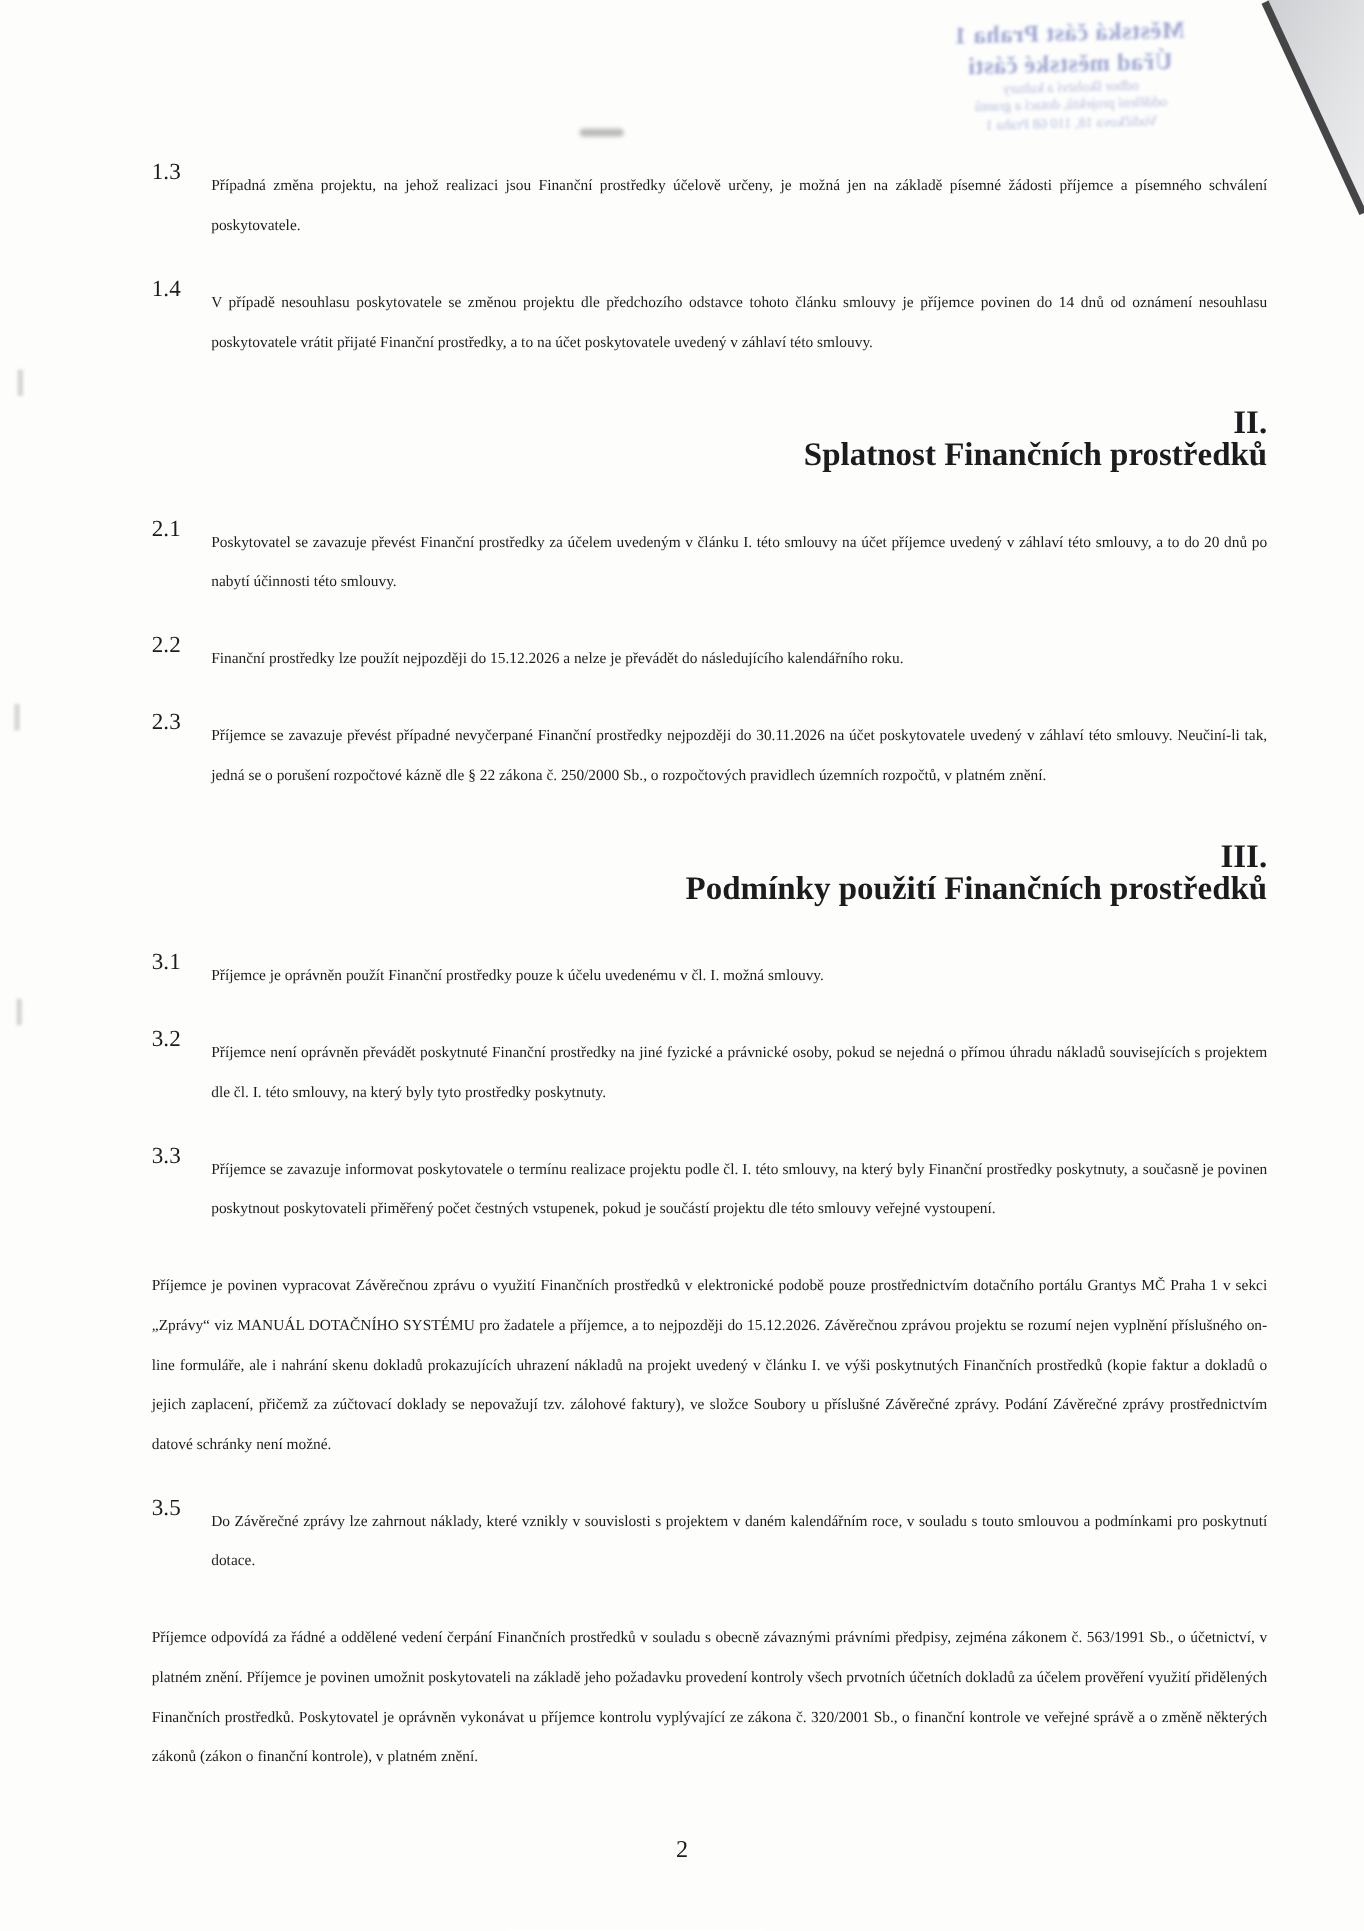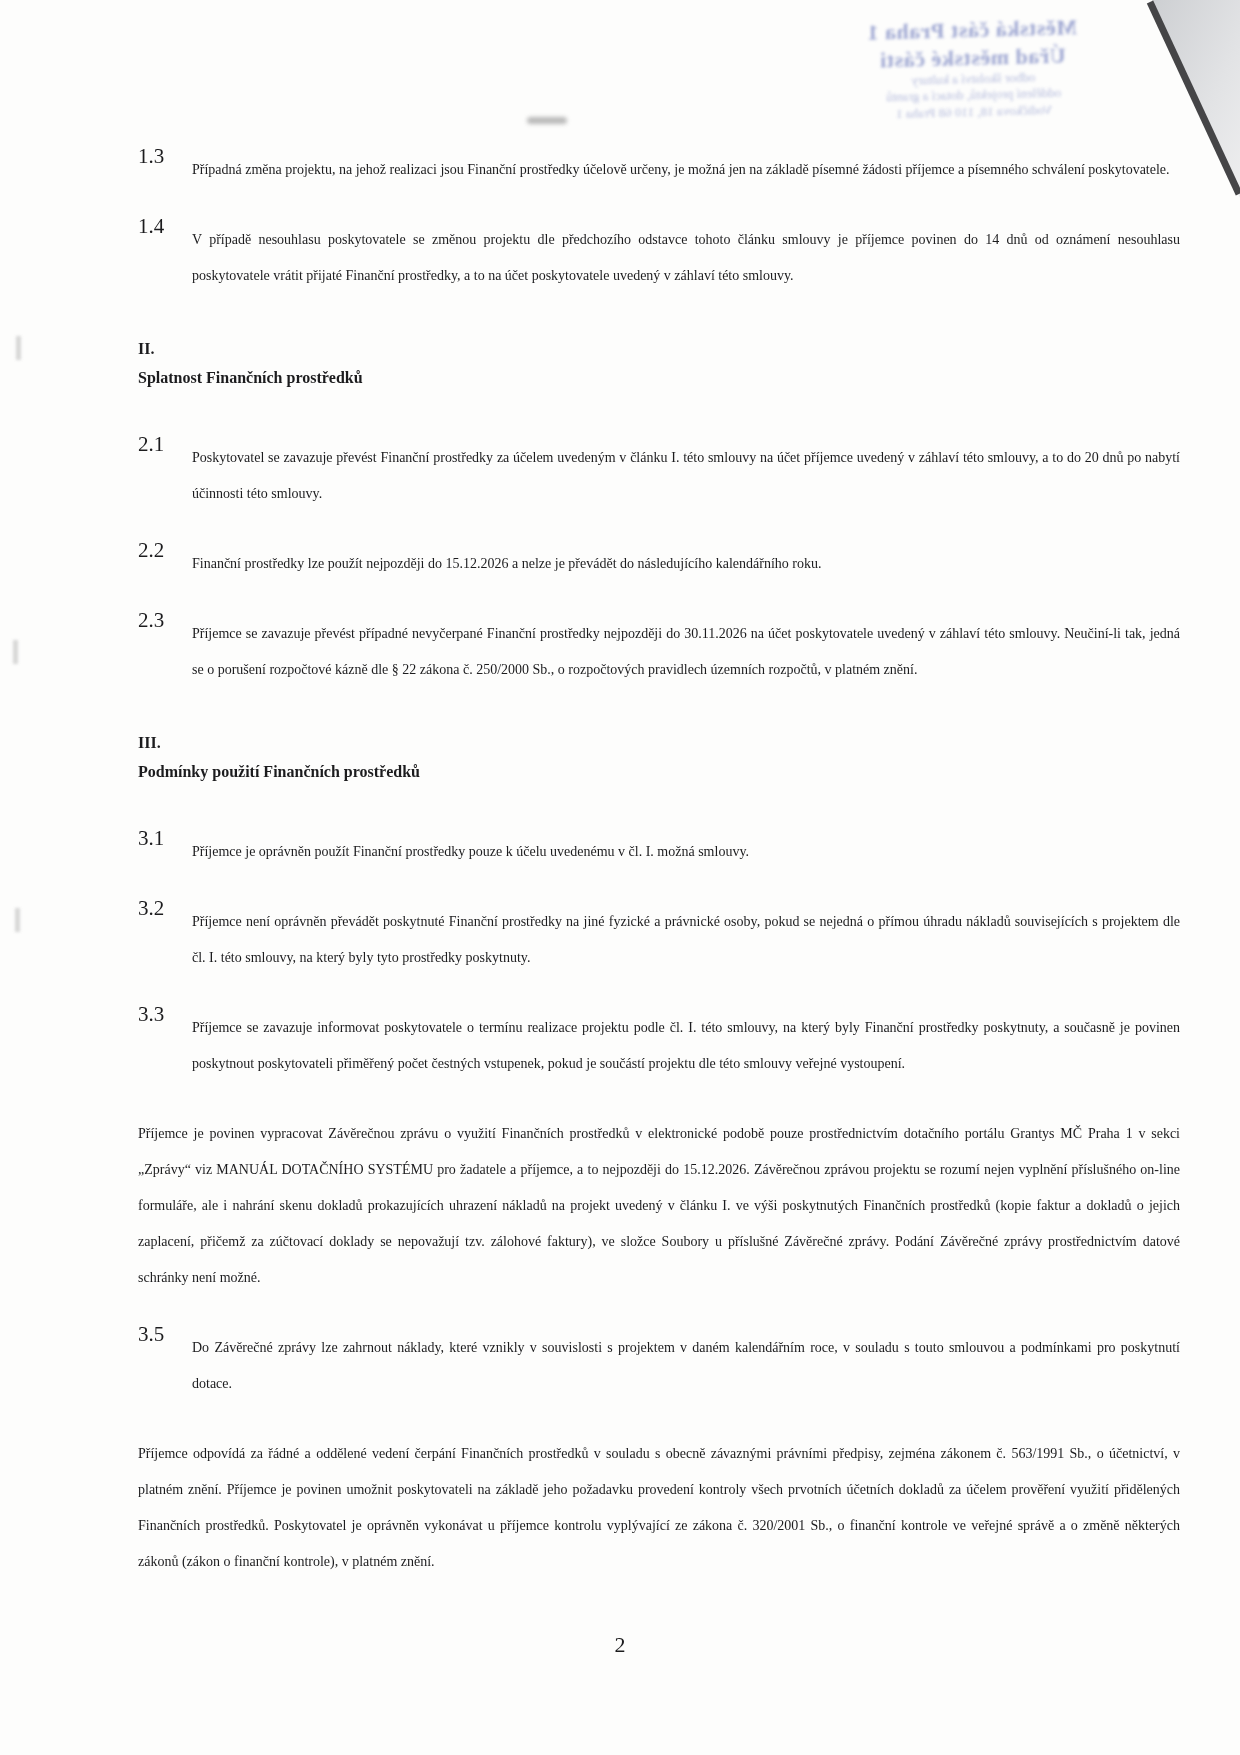--- a/index.html
+++ b/index.html
@@ -32,31 +32,31 @@
     color: #8590c7;
     transform: scaleX(-1) rotate(1.5deg);
     filter: blur(1.6px);
     opacity: .8;
     line-height: 1.25;
     user-select: none;
   }
   .stamp .big { font-size: 22px; font-weight: bold; letter-spacing: .5px; }
   .stamp .small { font-size: 13px; opacity: .75; }
   
-  .content { padding: 142px 60px 0 138px; }
+  .content { padding: 142px 88px 0 138px; }
   .clause-row { display: flex; margin-bottom: 24px; }
   .clause-number { flex: 0 0 54px; font-size: 21px; line-height: 28px; }
   .clause-text {
     flex: 1; font-size: 14px; line-height: 36px;
     text-align: justify; text-justify: inter-word; margin-top: 10px;
   }
   .clause-text .b { font-weight: normal; }
   .article-heading {
-    text-align: left; font-weight: bold;
-    font-size: 16px; line-height: 29px;
+    text-align: right; font-weight: bold;
+    font-size: 30px; line-height: 29px;
     margin: 40px 0 38px 0;
   }
   .page-number { text-align: center; font-size: 22px; margin: 52px 0 60px 0; }
 </style>
 </head>
 <body>
 
 <div class="page">
 
   <svg class="corner-fold" viewBox="0 0 122 212" xmlns="http://www.w3.org/2000/svg" aria-hidden="true">

